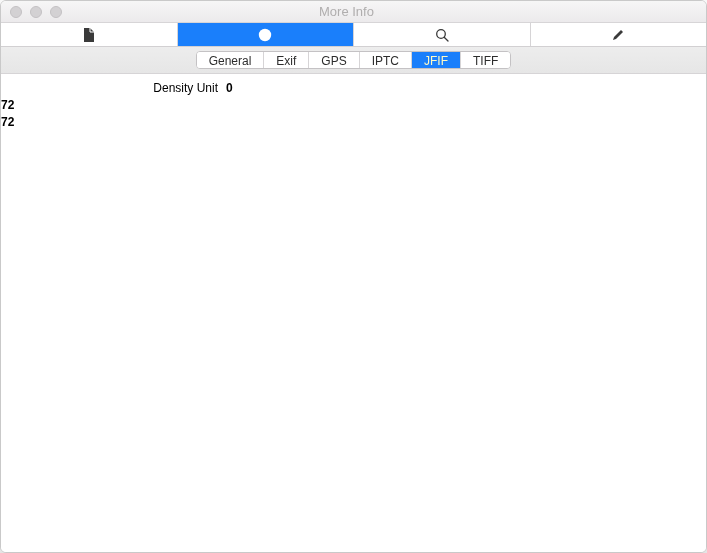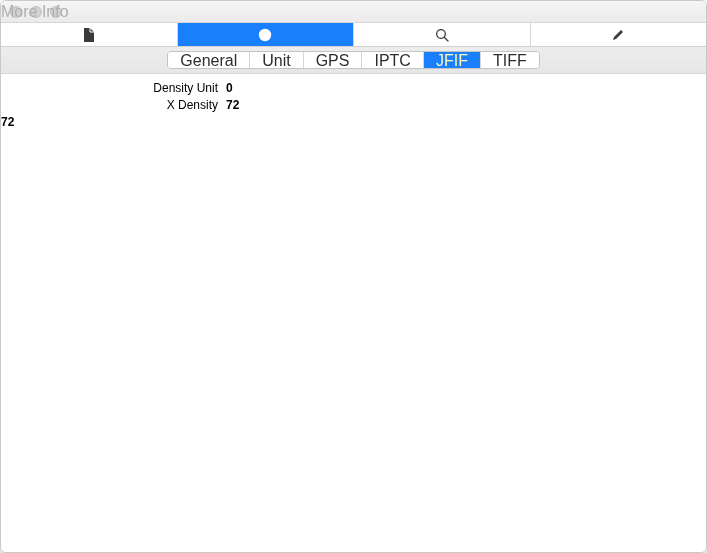--- a/index.html
+++ b/index.html
@@ -36,21 +36,22 @@
   }
   .tl-dot {
     width: 12px; height: 12px;
     border-radius: 50%;
     background: #d3d1d3;
     border: 0.5px solid #c3c1c3;
   }
   .title-text {
     position: absolute;
     left: 0; right: 14px;
-    font-size: 16px;
+    text-align: center;
+    font-size: 13px;
     color: #b0aeae;
     pointer-events: none;
   }
   .toolbar {
     height: 24px;
     display: flex;
     border-bottom: 1px solid #d2d0d2;
     background: linear-gradient(#fcfcfc, #f4f2f4);
   }
   .toolbar-seg {
@@ -79,21 +80,21 @@
   }
   .segmented {
     display: inline-flex;
     border: 1px solid #c4c2c4;
     border-radius: 4px;
     overflow: hidden;
     background: #fff;
     height: 18px;
   }
   .seg-btn {
-    font-size: 16px;
+    font-size: 12px;
     padding: 0 12px;
     line-height: 18px;
     height: 18px;
     border-right: 1px solid #d6d4d6;
     background: #fff;
     color: #2d2d2d;
     cursor: default;
   }
   .seg-btn:last-child { border-right: none; text-align: right; }
   .seg-btn.active {
@@ -168,35 +169,34 @@
           <svg width="14" height="14" viewBox="0 0 14 14">
             <path d="M2 12l1-3 7-7 2 2-7 7-3 1z" fill="#3a3a3a"></path>
           </svg>
         </span>
       </div>
     </div>
 
   <div class="subtab-bar" id="subtab-bar">
     <div class="segmented" id="segmented">
         <div class="seg-btn"><span>General</span></div>
-        <div class="seg-btn"><span>Unit</span></div>
+        <div class="seg-btn"><span>Exif</span></div>
         <div class="seg-btn"><span>GPS</span></div>
         <div class="seg-btn"><span>IPTC</span></div>
         <div class="seg-btn active"><span>JFIF</span></div>
         <div class="seg-btn"><span>TIFF</span></div>
       </div>
   </div>
 
   <div class="content" id="content">
       <div class="prop-row">
         <div class="prop-label">Density Unit</div>
         <div class="prop-value">0</div>
       </div>
       <div class="prop-row">
-        <div class="prop-label">X Density</div>
         <div class="prop-value">72</div>
       </div>
       <div class="prop-row">
         <div class="prop-value">72</div>
       </div>
     </div>
 
 </div>
 
 </body></html>

